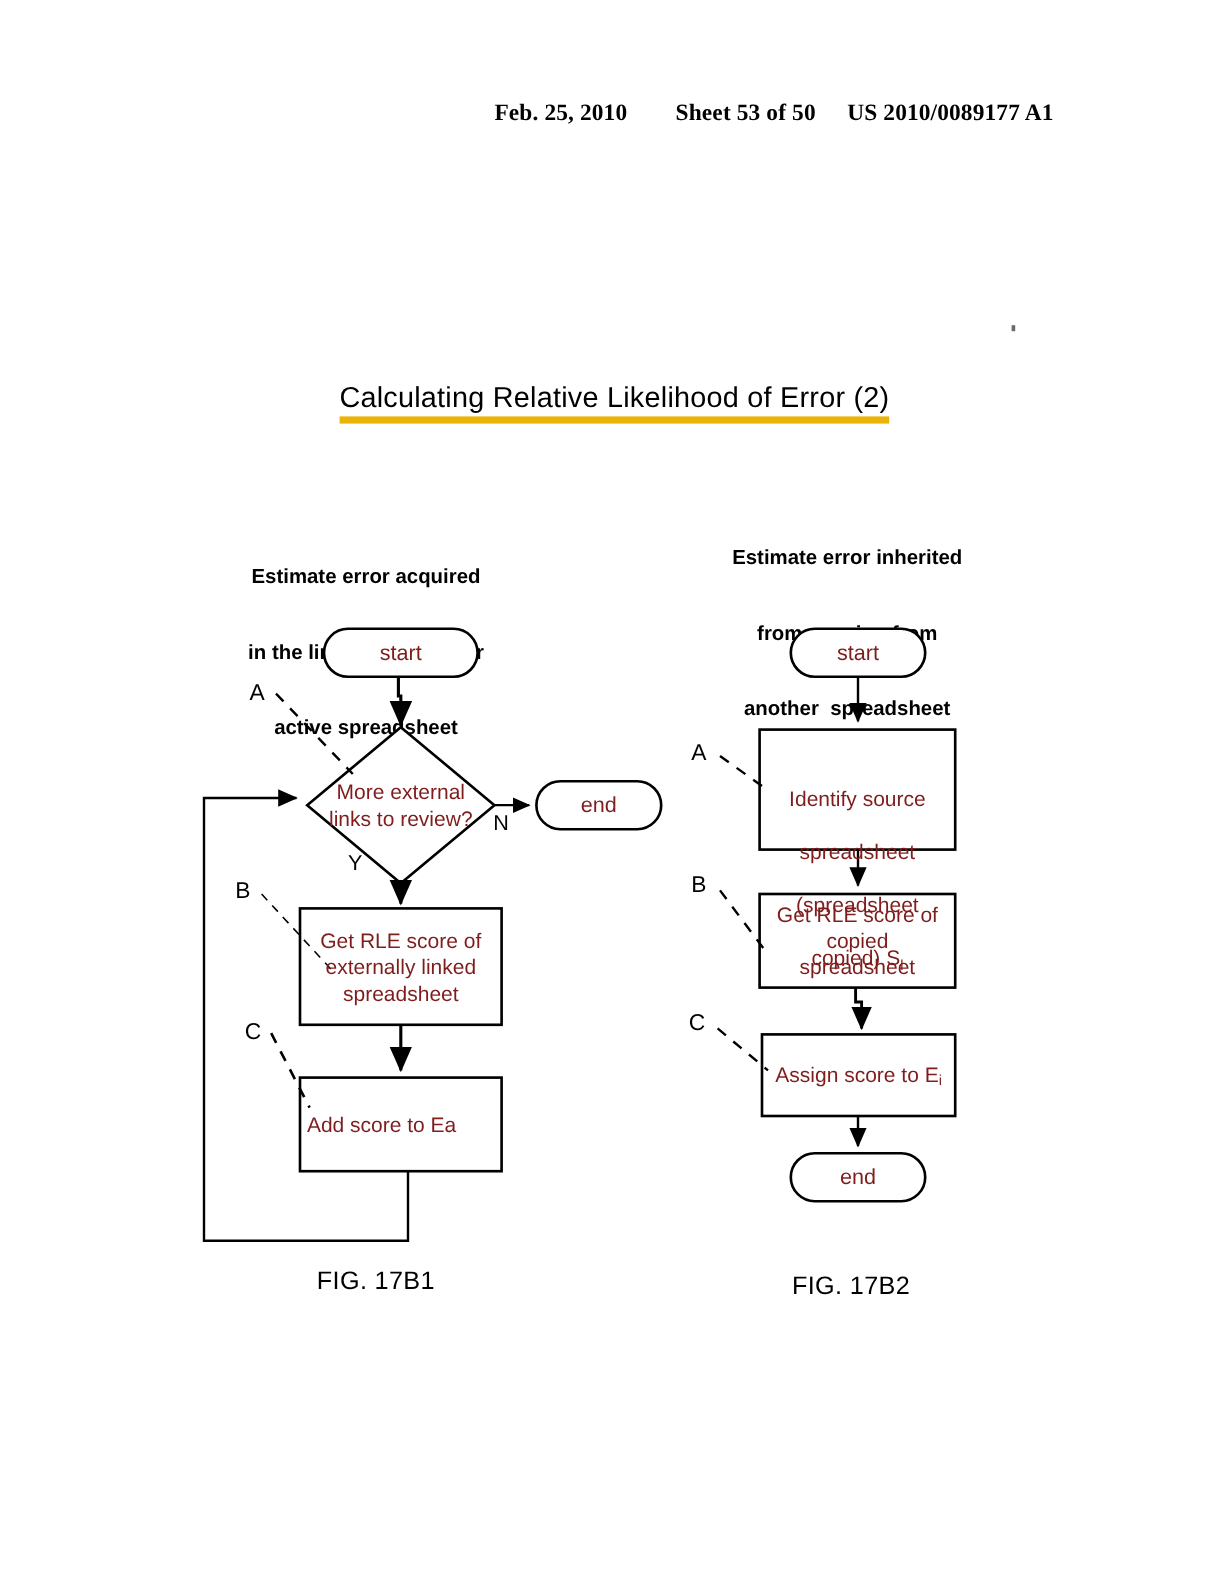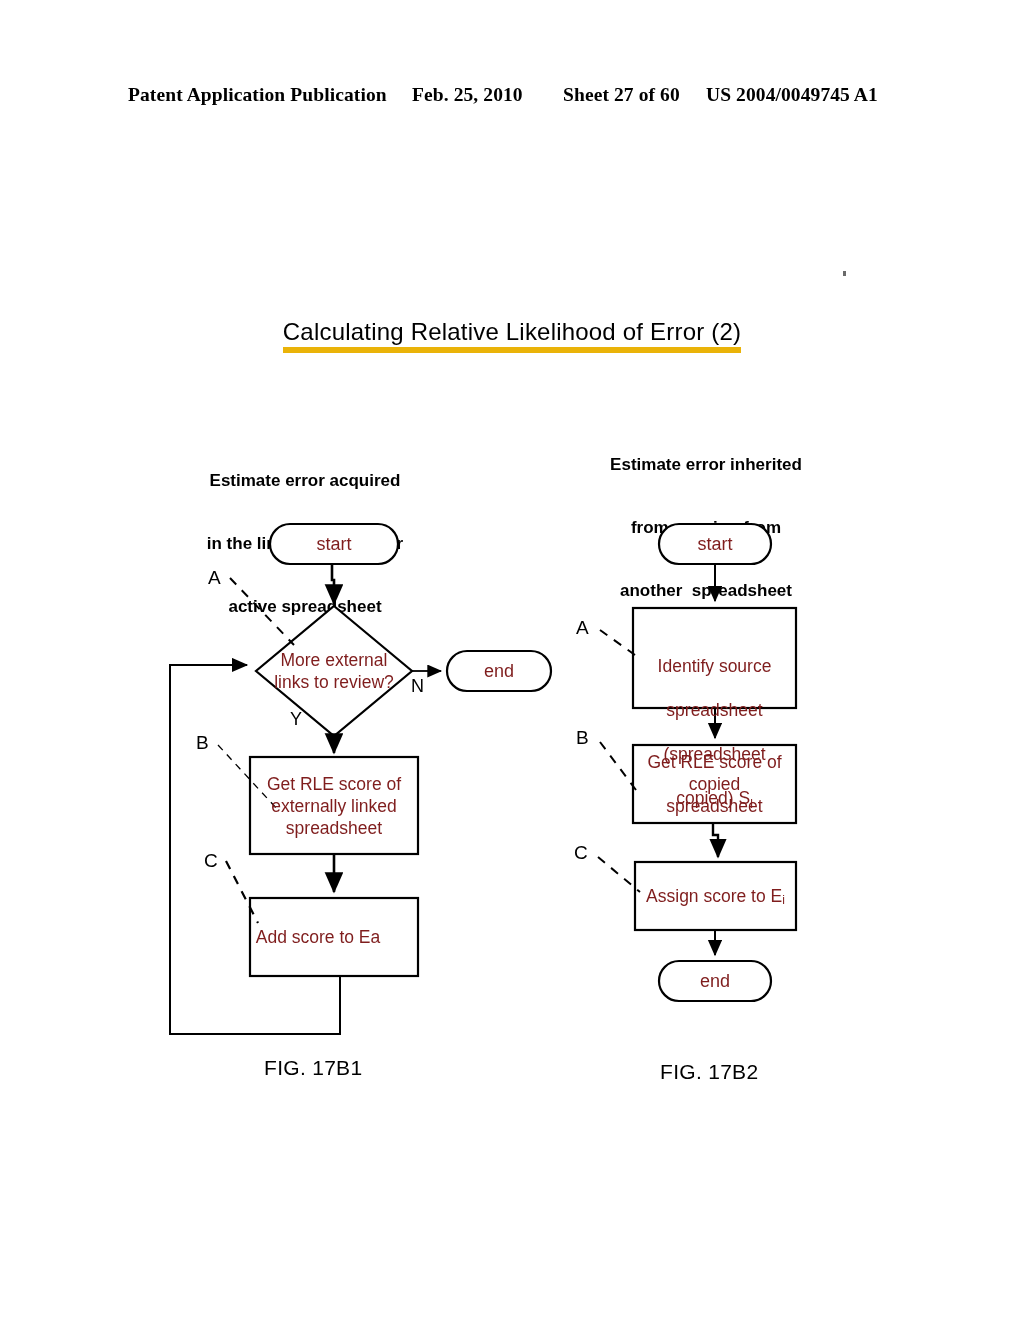--- a/index.html
+++ b/index.html
@@ -126,24 +126,23 @@
     font-size: 21px;
     letter-spacing: 0.3px;
   }
   #caption-left  { left: 264px; top: 1056px; }
   #caption-right { left: 648px; top: 1060px; margin-left: 12px; }
 </style>
 </head>
 <body>
 
 <div id="patent-header">
-  <span class="hdr-pub">Patent Application Publication</span>
   <span class="hdr-date">Feb. 25, 2010</span>
-  <span class="hdr-sheet">Sheet 27 of 60</span>
-  <span class="hdr-num">US 2004/0049745 A1</span>
+  <span class="hdr-sheet">Sheet 53 of 50</span>
+  <span class="hdr-num">US 2010/0089177 A1</span>
 </div>
 
 <div id="scan-speck"></div>
 
 <div id="figure-title">
   <span>Calculating Relative Likelihood of Error (2)</span>
 </div>
 
 <div class="col-heading" id="heading-left">
   <div>Estimate error acquired</div>

